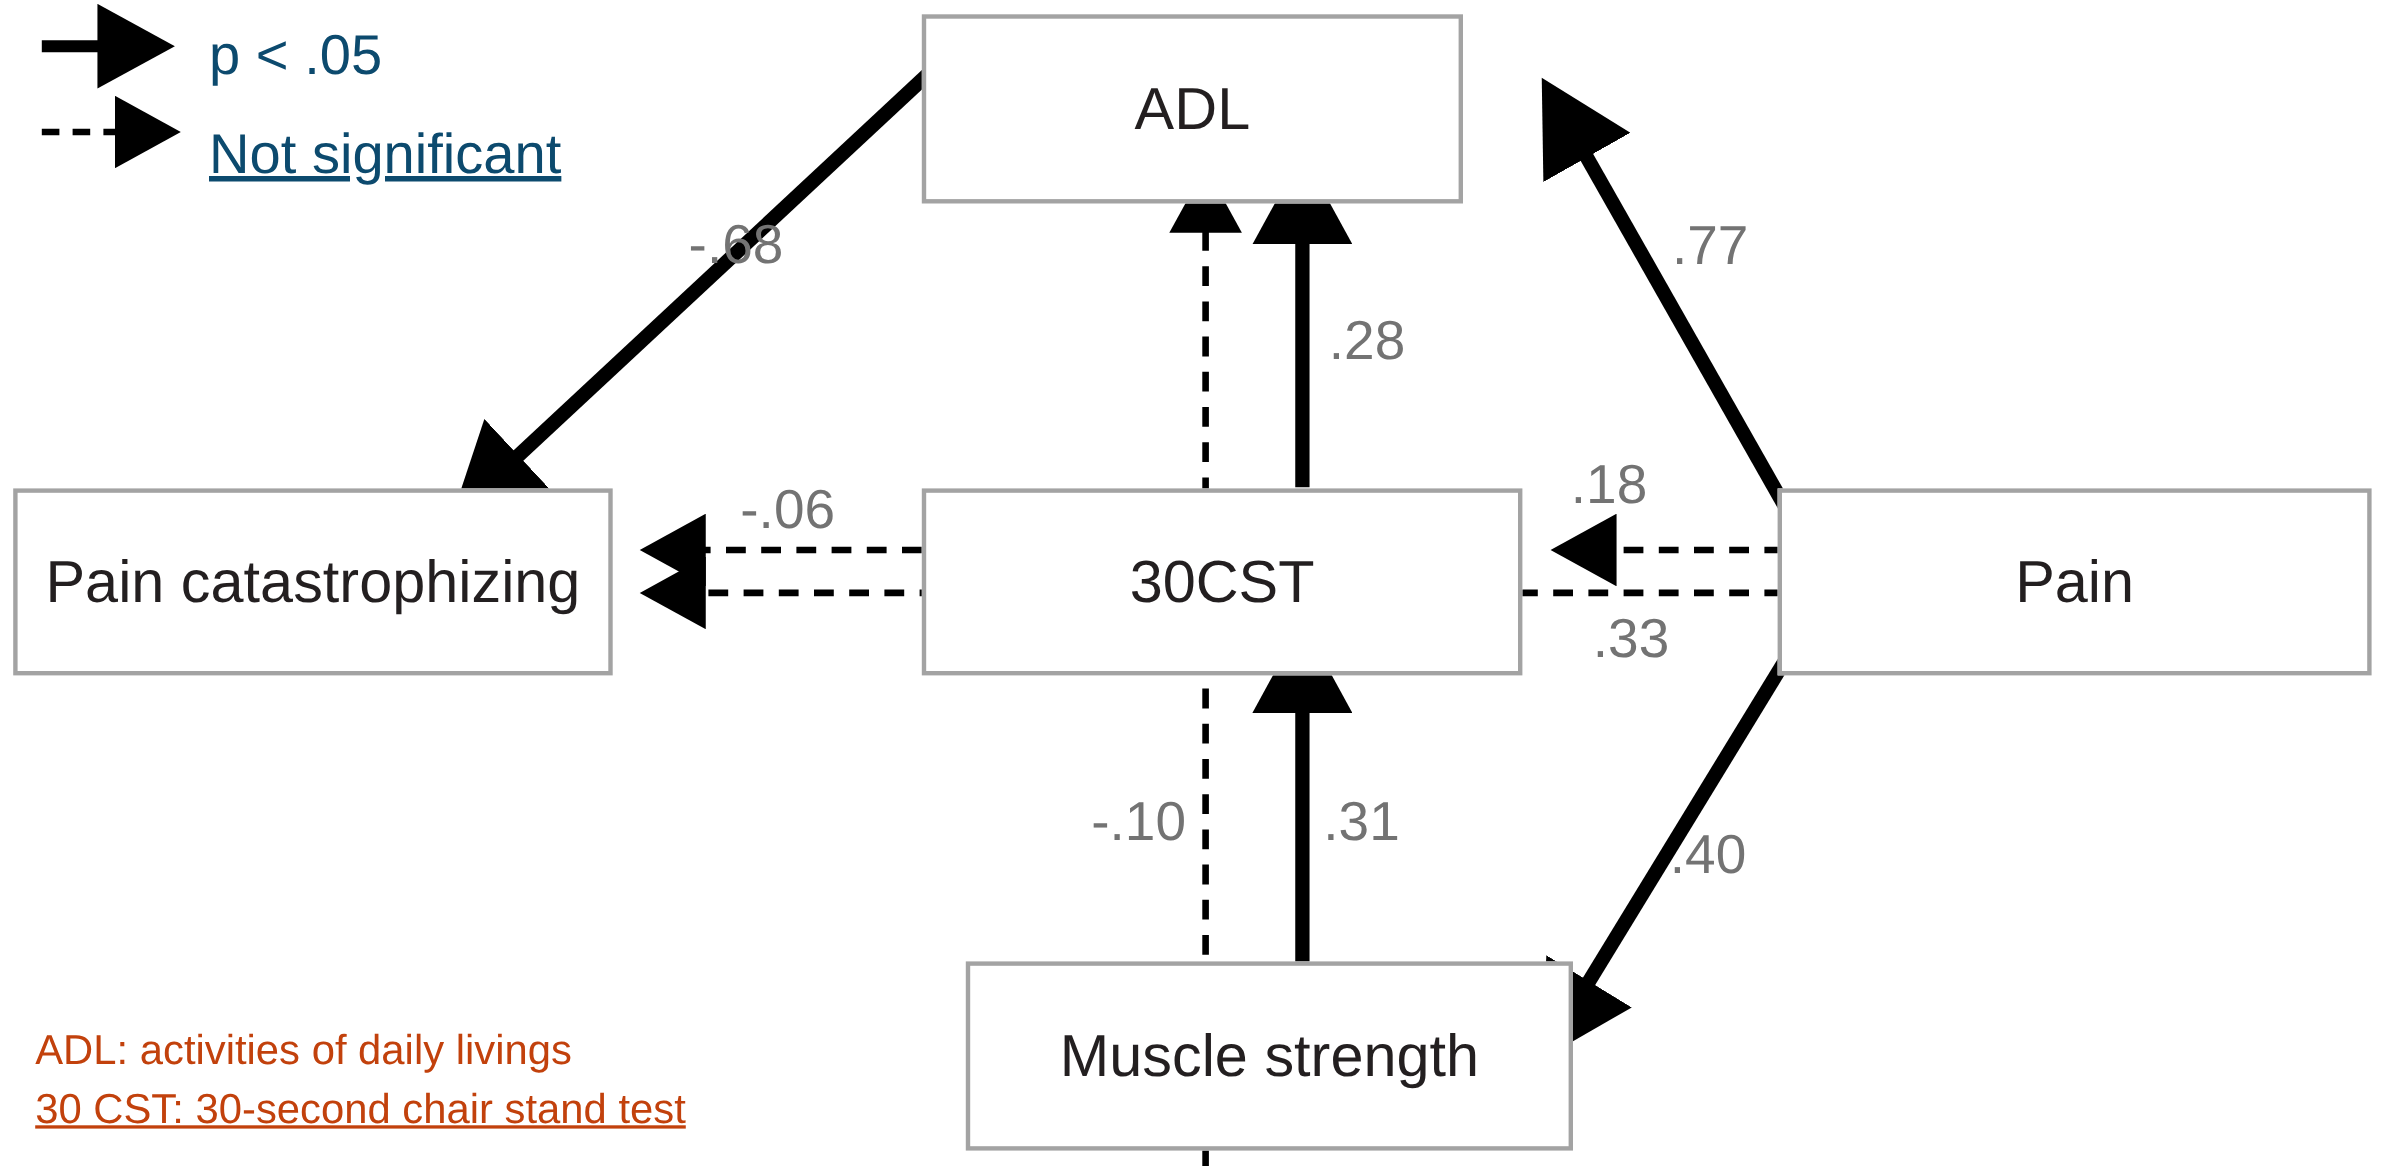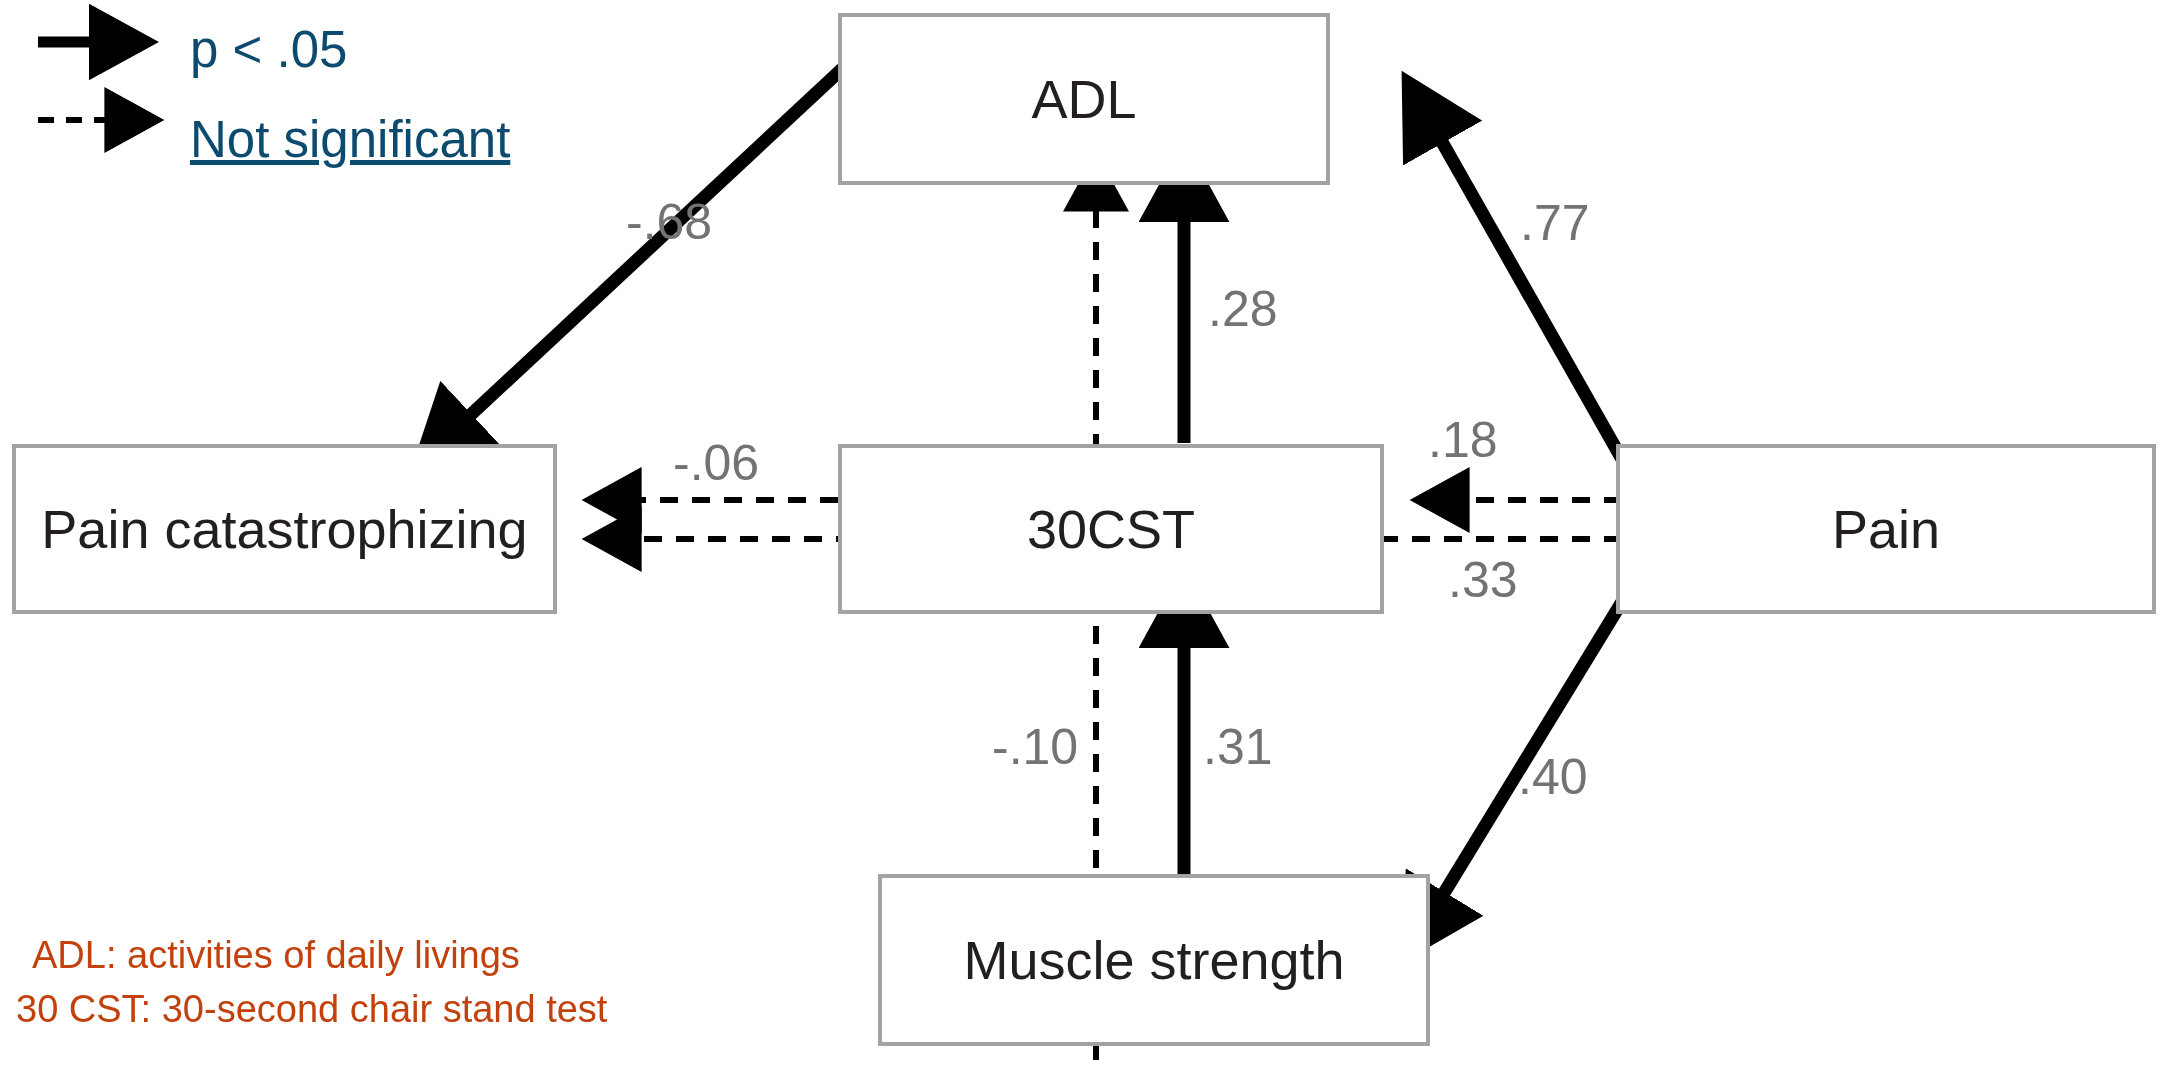--- a/index.html
+++ b/index.html
@@ -162,15 +162,15 @@
   <div class="path-label" style="left:1448px; top:555px;">.33</div>
 
   <div class="path-label" style="left:992px; top:722px;">-.10</div>
 
   <div class="path-label" style="left:1203px; top:722px;">.31</div>
 
   <div class="path-label" style="left:1518px; top:752px;">.40</div>
 
   <div class="footnote" style="left:32px; top:936px;">ADL: activities of daily livings</div>
 
-  <div class="footnote" style="left:16px; top:990px;">30 CST: 30-second chair stand test</div>
+  <div class="footnote" style="left:32px; top:990px;text-decoration:underline;">30 CST: 30-second chair stand test</div>
 
 </div>
 
 </body></html>

